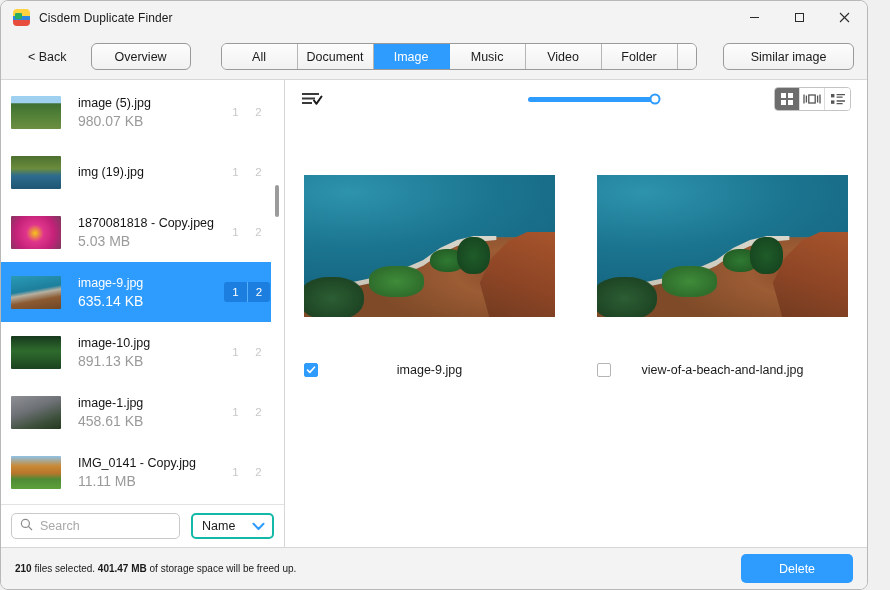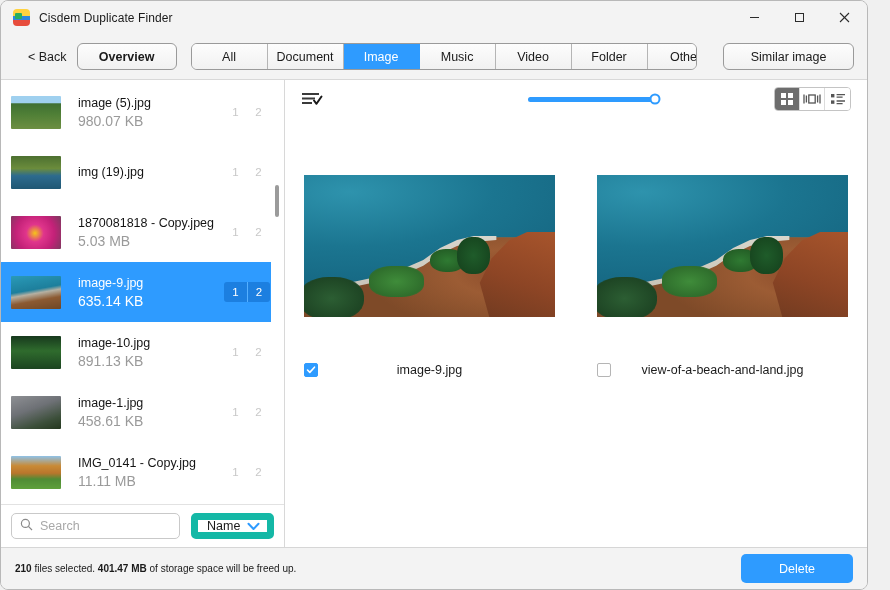--- a/index.html
+++ b/index.html
@@ -64,23 +64,23 @@
     height: 27px;
     border: 1px solid #9a9a9a;
     border-radius: 6px;
     background: linear-gradient(#fdfdfd, #f1f1f1);
     font-size: 12.5px; color: #1a1a1a;
     display: flex; align-items: center; justify-content: center;
     padding: 0 14px;
     cursor: pointer;
     white-space: nowrap;
   }
-  .overview-btn { min-width: 100px; font-weight: bold; }
+  .overview-btn { margin-left: 14px; min-width: 100px; }
   .seg {
-    display: flex; margin-left: 14px;
+    display: flex; margin-left: 30px;
     height: 27px;
     border: 1px solid #9a9a9a;
     border-radius: 6px;
     overflow: hidden;
     background: #f1f1f1;
   }
   .seg-item {
     font-size: 12.5px; color: #1a1a1a;
     display: flex; align-items: center; justify-content: center;
     padding: 0 12px;
@@ -172,21 +172,21 @@
   }
   .search-input {
     border: none; outline: none; background: transparent;
     font-size: 12.5px; color: #333;
     margin-left: 7px; width: 100%;
     font-family: "Liberation Sans", sans-serif;
   }
   .search-input::placeholder { color: #a8a8a8; }
   .sort-wrap {
     width: 83px; height: 26px; margin-left: 11px;
-    border: 7px solid #14b8a6; border-radius: 5px;
+    border: 2px solid #14b8a6; border-radius: 5px;
     background: #fff;
     display: flex; align-items: center; justify-content: space-between;
     padding: 0 7px 0 9px;
     cursor: pointer;
   }
   .sort-label { font-size: 12.5px; color: #1a1a1a; }
 
   
   .content {
     flex: 1; display: flex; flex-direction: column;

